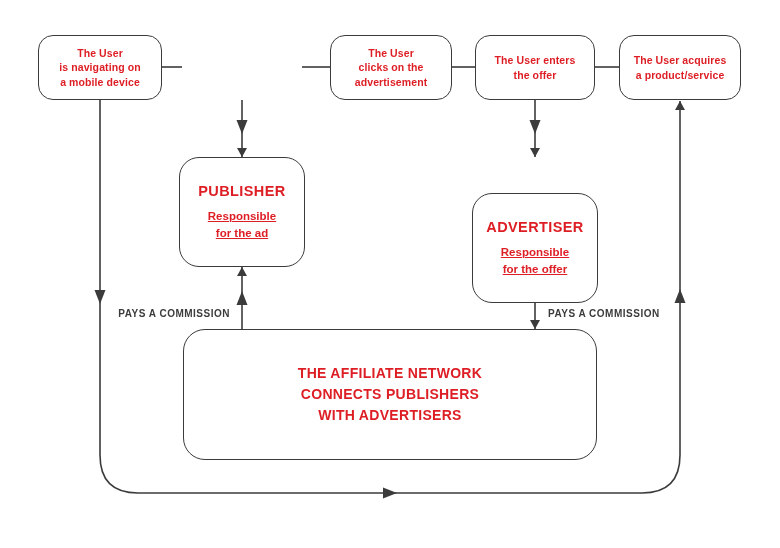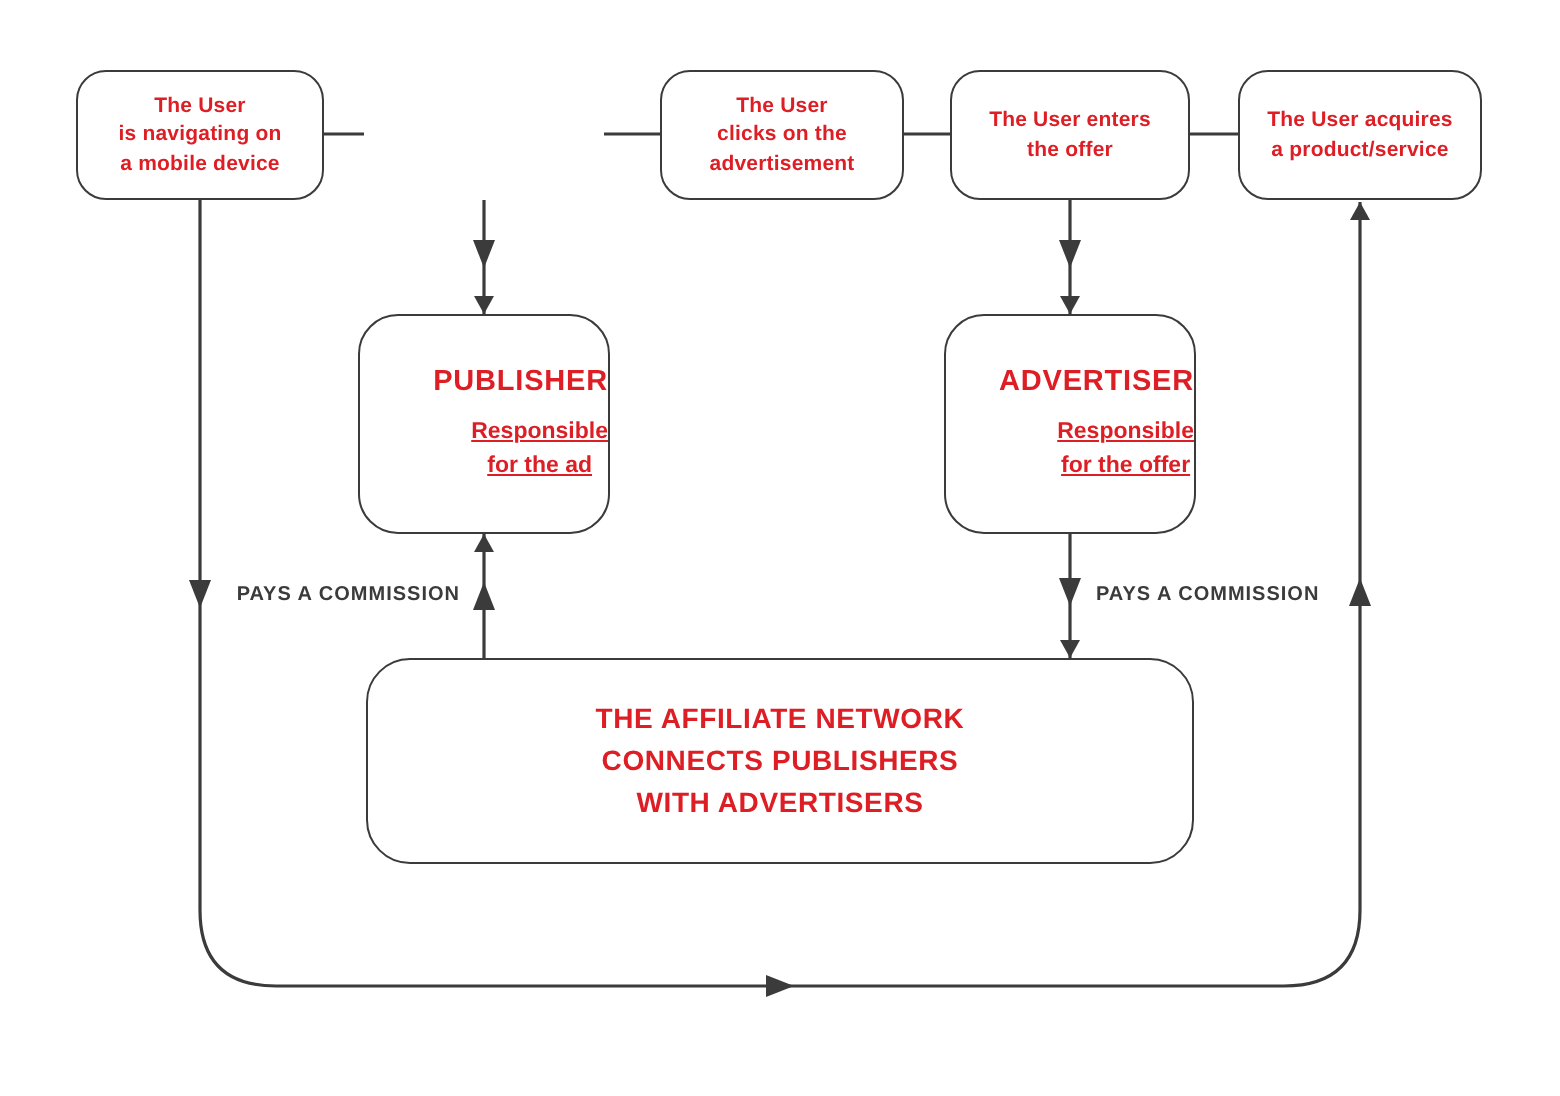--- a/index.html
+++ b/index.html
@@ -57,56 +57,56 @@
     line-height: 1.38;
     letter-spacing: 0.1px;
     white-space: pre-line;
   }
 
   .entity-box {
     top: 157px;
     width: 126px;
     height: 110px;
     border-radius: 20px;
-    align-items: flex-end;
   }
   .entity-title {
     font-size: 14.5px;
     letter-spacing: 0.4px;
     white-space: pre-line;
   }
   .entity-sub {
     margin-top: 9px;
     font-size: 11.5px;
     line-height: 1.4;
     white-space: pre-line;
     text-decoration: underline;
   }
 
   .network-box {
     left: 183px;
     top: 329px;
     width: 414px;
-    height: 103px;
+    height: 131px;
     border-radius: 22px;
   }
   .network-title {
     font-size: 14px;
     line-height: 1.5;
     letter-spacing: 0.3px;
     white-space: pre-line;
   }
 
   .edge-label {
     position: absolute;
     color: var(--dark);
     font-weight: bold;
     font-size: 10px;
     letter-spacing: 0.5px;
     white-space: nowrap;
+    margin-top: 16px;
   }
   .label-commission-left  { left: 100px; top: 292px; width: 130px; text-align: right; }
   .label-commission-right { left: 548px; top: 292px; width: 130px; text-align: left; }
   .label-service          { left: 290px; top: 501px; width: 200px; text-align: center; }
 </style>
 </head>
 <body>
 
 <div class="canvas">
 
@@ -149,21 +149,21 @@
   <div class="box step-box" style="left:619px; width:122px;">The User acquires
 a product/service</div>
   <div class="box step-box" style="left:475px; width:120px;">The User enters
 the offer</div>
 
   <div class="box entity-box" style="left:179px;">
     <div class="entity-title">PUBLISHER</div>
     <div class="entity-sub">Responsible
 for the ad</div>
   </div>
-  <div class="box entity-box" style="left:472px;">
+  <div class="box entity-box" style="left:472px;margin-top:36px;">
     <div class="entity-title">ADVERTISER</div>
     <div class="entity-sub">Responsible
 for the offer</div>
   </div>
 
   <div class="box network-box">
     <div class="network-title">THE AFFILIATE NETWORK
 CONNECTS PUBLISHERS
 WITH ADVERTISERS</div>
   </div>

